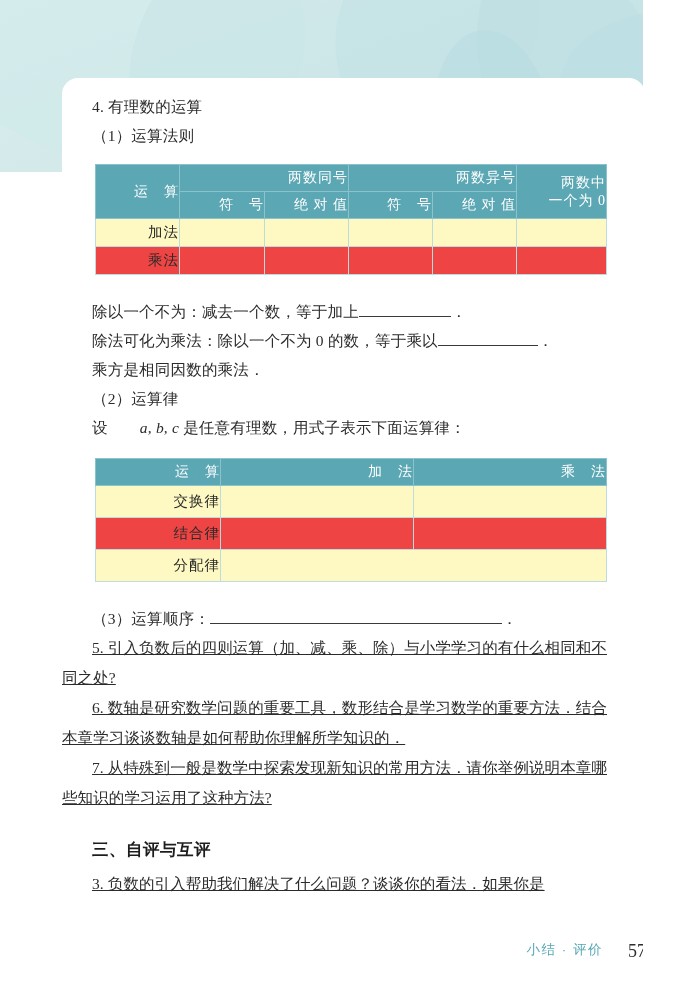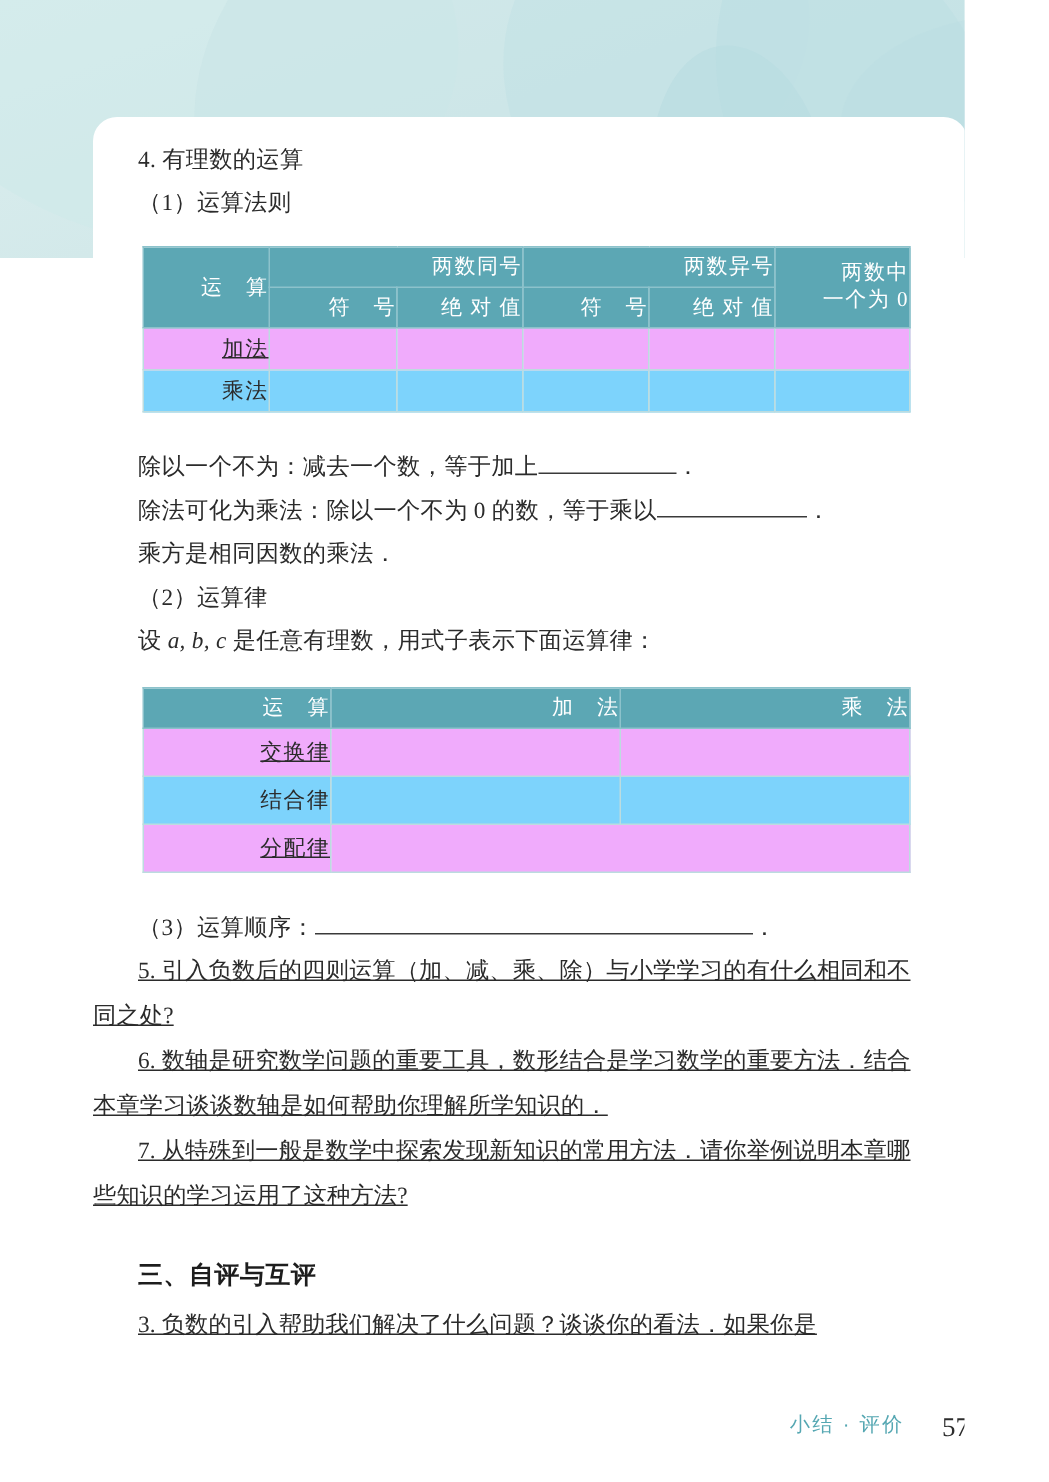--- a/index.html
+++ b/index.html
@@ -115,20 +115,21 @@
     letter-spacing: .1px;
     text-align: justify;
   }
   .indent2 { text-indent: 30px; text-decoration: underline; }
   .pad-l {
     padding-left: 30px;
   }
   .it {
     font-style: italic;
     font-family: "Liberation Serif", "DejaVu Serif", serif;
+    margin-left: 28px;
   }
   .blank-line {
     display: inline-block;
     border-bottom: 1px solid #3a3a3a;
     vertical-align: baseline;
   }
   .bl-90 { width: 92px; }
   .bl-100 { width: 100px; }
   .bl-long { width: 292px; }
 
@@ -157,22 +158,22 @@
   table.tbl th {
     background: #5ca7b4;
     color: #ffffff;
     font-weight: normal;
     border-color: #8cc2cb;
     letter-spacing: 1px;
   }
   table.tbl thead tr th { height: 26px; }
   .th-wide { letter-spacing: 4px; }
   .t1 td { height: 27px; }
-  .row-alt td { background: #7dd3fc; font-family: Liberation Serif, serif; }
-  .row-plain td { background: #f0abfc; text-decoration: underline; }
+  .row-alt td { background: #ef4444; font-family: Liberation Serif, serif; }
+  .row-plain td { background: #fef9c3; }
   .t1 .rowlabel, .t2 .rowlabel {
     color: #2b2b2b;
     font-size: 14.5px;
     letter-spacing: 1px;
   }
   .t2 td { height: 31px; margin-top: 12px; }
   .t2 th { height: 31px; }
   .outer-frame {
     border: 1px solid #9ecfd6;
   }

